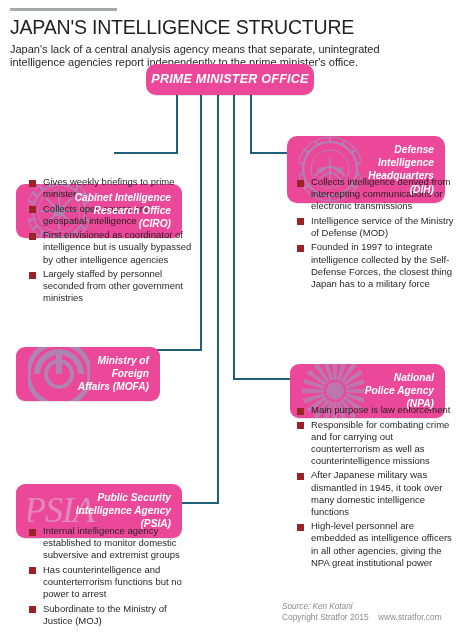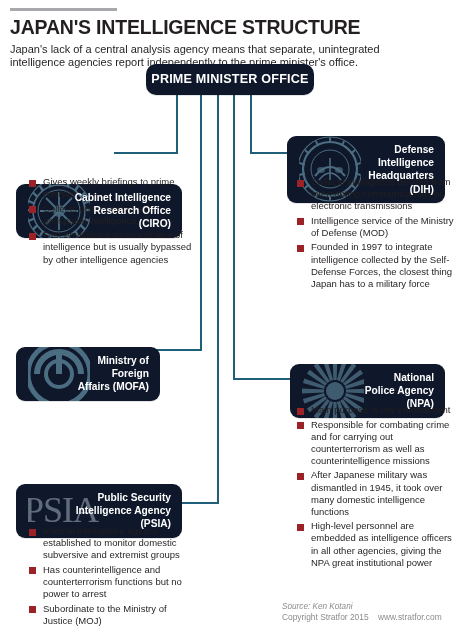--- a/index.html
+++ b/index.html
@@ -7,38 +7,39 @@
     width:461px;height:642px;position:relative;overflow:hidden;
     font-family:"Liberation Sans","DejaVu Sans",sans-serif;
     color:#231f20;-webkit-font-smoothing:antialiased;
   }
   .canvas{position:absolute;inset:0;}
 
   
   .top-rule{position:absolute;left:10px;top:8px;width:107px;height:3px;background:#a7a9ac;}
   .title{
     position:absolute;left:10px;top:15px;width:440px;
-    font-size:19.5px;font-weight:bold;letter-spacing:-0.2px;color:#231f20;
+    font-size:19.5px;font-weight:normal;letter-spacing:-0.2px;color:#231f20;
     line-height:24px;
   }
   .subtitle{
     position:absolute;left:10px;top:43px;width:372px;
     font-size:11px;line-height:13.4px;color:#231f20;
   }
 
   
   .line{position:absolute;background:#1f5f7a;}
   .vline{width:2px;}
   .hline{height:2px;}
 
   
   .box{
-    position:absolute;background:#0f172a;border-radius:9px;
+    position:absolute;background:#ec4899;border-radius:9px;
     color:#ffffff;overflow:hidden;
     box-shadow:0 1px 0 rgba(0,0,0,0.10);
+    font-style:italic;
   }
   .box .seal{position:absolute;top:0;bottom:0;left:12px;width:62px;overflow:hidden;opacity:.55;}
   .box .seal svg{position:absolute;left:-4px;top:50%;transform:translateY(-50%);}
   .box .label{
     position:relative;z-index:2;text-align:right;font-weight:bold;
     font-size:10.2px;line-height:13.2px;padding:7px 11px 7px 58px;
   }
   .box.pm{
     left:146px;top:64px;width:168px;height:31px;border-radius:10px;
   }
@@ -145,23 +146,27 @@
         <span class="txt">Gives weekly briefings to prime minister</span>
       </div>
     <div class="bullet">
         <span class="sq"></span>
         <span class="txt">Collects open source and geospatial intelligence</span>
       </div>
     <div class="bullet">
         <span class="sq"></span>
         <span class="txt">First envisioned as coordinator of intelligence but is usually bypassed by other intelligence agencies</span>
       </div>
-  </div>
-
-  <div class="box" style="left:287px;top:136px;width:158px;">
+    <div class="bullet">
+        <span class="sq"></span>
+        <span class="txt">Largely staffed by personnel seconded from other government ministries</span>
+      </div>
+  </div>
+
+  <div class="box" style="left:287px;top:136px;width:158px;border-radius:10px;">
     <div class="seal">
       <svg width="70" height="70" viewBox="0 0 70 70">
         <g stroke="#7fb4c9" fill="none">
           <circle cx="35" cy="35" r="32" stroke-width="1.2"></circle>
           <circle cx="35" cy="35" r="27" stroke-width="2.2"></circle>
           <circle cx="35" cy="35" r="19" stroke-width="1"></circle>
           <g stroke-width="2">
             <path d="M35 3.4 L35 9"></path>
               <path d="M49 7 L47 12"></path>
               <path d="M60 16 L56 19.8"></path>

